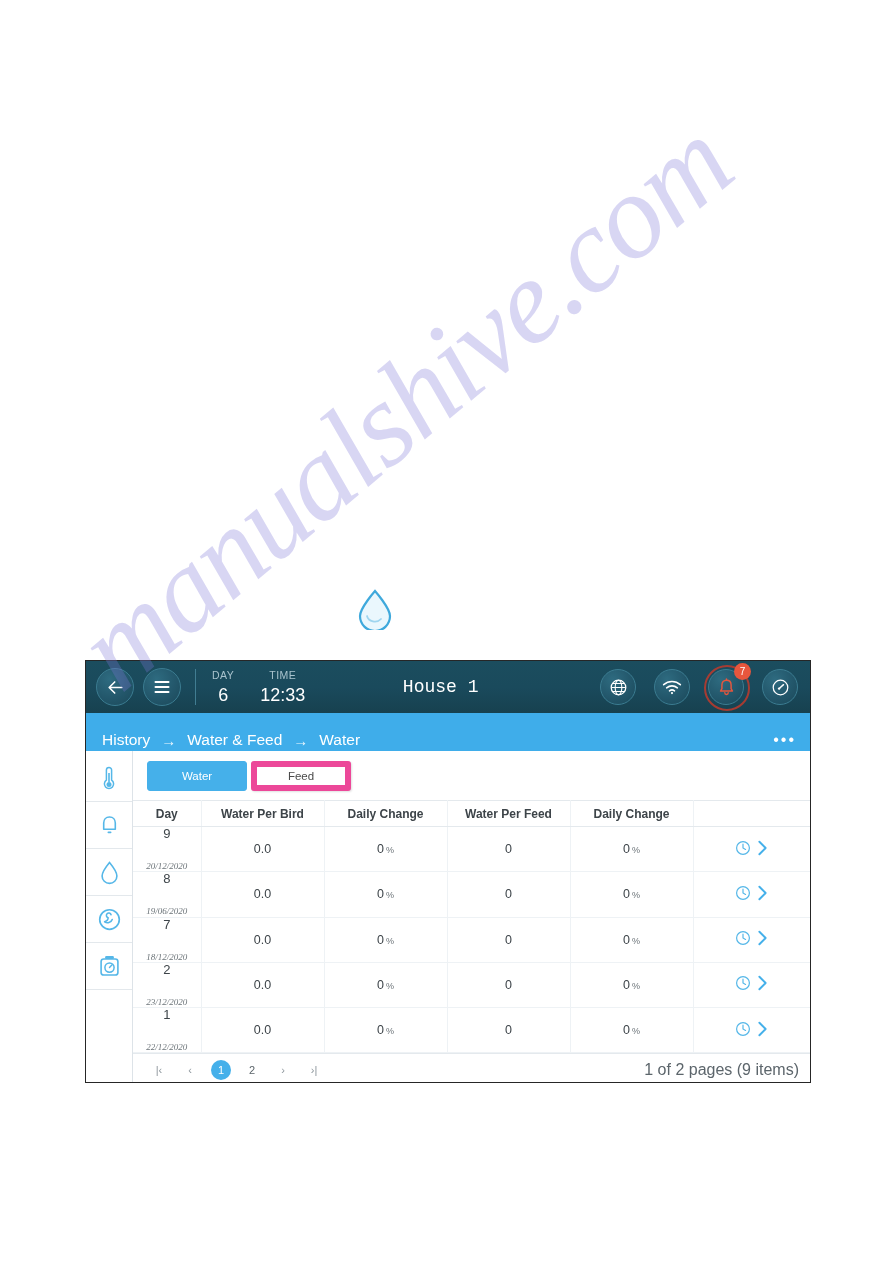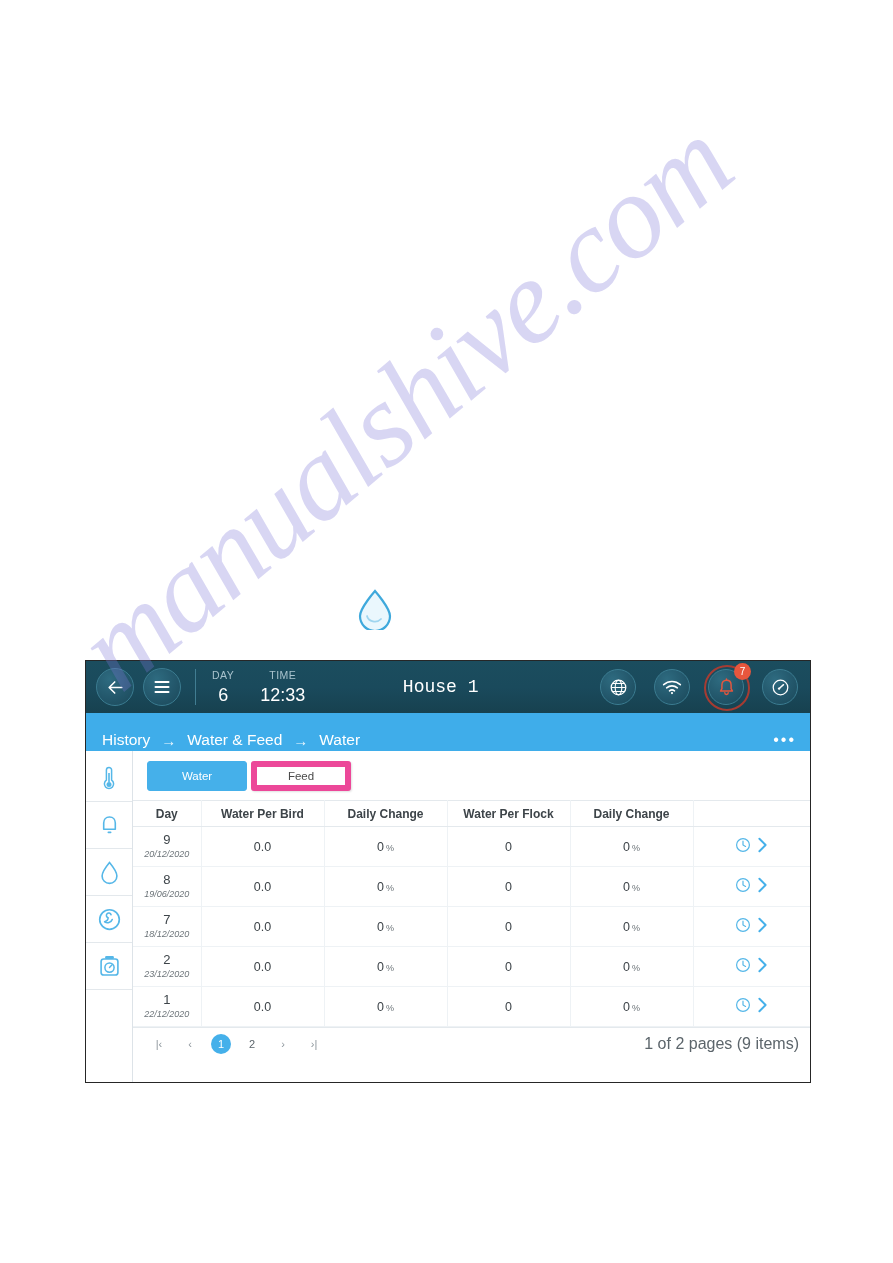--- a/index.html
+++ b/index.html
@@ -190,21 +190,21 @@
     border-bottom: 1px solid #eef2f5;
     border-right: 1px solid #eef2f5;
     text-align: center;
     font-size: 12.5px;
     color: #3d4449;
     background: #ffffff;
   }
   table.grid td:last-child { border-right: none; }
   .daycell { line-height: 1.15; }
   .daynum { font-size: 13px; color: #3d4449; }
-  .daydate { font-size: 9px; color: #6b7378; font-style: italic; margin-top: 1px; }
+  .daydate { font-size: 9px; color: #6b7378; font-style: italic; margin-top: 19px; font-family: Liberation Serif, serif; }
   .pct { font-size: 9px; color: #6b7378; margin-left: 2px; }
   .rowacts { display: flex; align-items: center; justify-content: center; gap: 5px; }
 
   col.c-day   { width: 68px; }
   col.c-wpb   { width: 123px; }
   col.c-dc1   { width: 123px; }
   col.c-wpf   { width: 123px; }
   col.c-dc2   { width: 123px; }
   col.c-act   { width: 118px; }
 
@@ -388,21 +388,21 @@
               <col class="c-dc1">
             <col class="c-wpf">
               <col class="c-dc2">
               <col class="c-act">
           </colgroup>
           <thead>
             <tr>
               <th>Day</th>
               <th>Water Per Bird</th>
               <th>Daily Change</th>
-              <th>Water Per Flock</th>
+              <th>Water Per Feed</th>
               <th>Daily Change</th>
               <th></th>
             </tr>
           </thead>
           <tbody id="grid-body">
               <tr>
                 <td>
                   <div class="daycell">
                     <div class="daynum">9</div>
                     <div class="daydate">20/12/2020</div>

